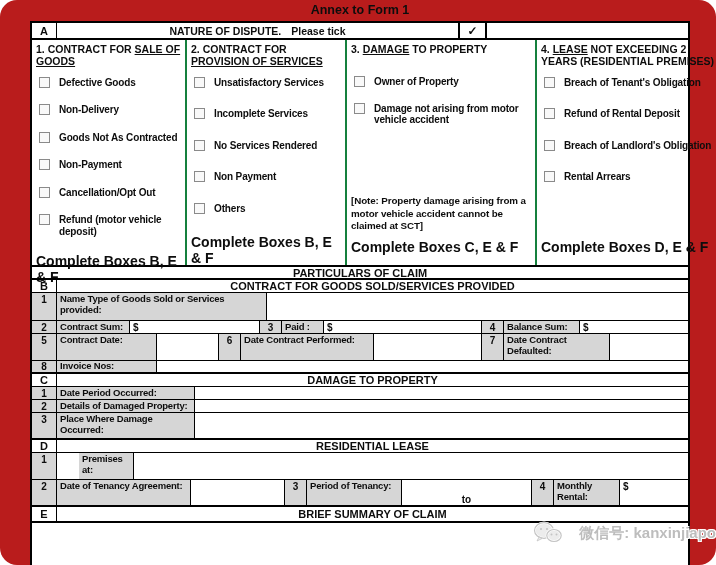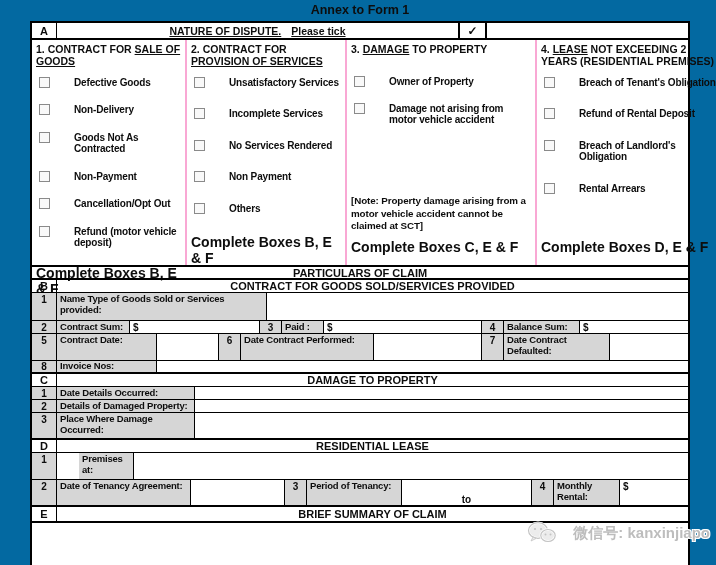--- a/index.html
+++ b/index.html
@@ -1,19 +1,19 @@
 <!DOCTYPE html>
 <html style="--shade: #d6d6d6; --wm: #bdbdbd; --ink: #0d0d0d;"><head>
 <meta charset="utf-8">
 <style>
   :root{ --shade:#d6d6d6; --ink:#0d0d0d; --wm:#bdbdbd; }
   *{margin:0;padding:0;box-sizing:border-box;}
   body{background:#fff;}
-  .page{position:relative;width:716px;height:565px;background:#0369a1;overflow:hidden;
-        font-family:"Liberation Sans",sans-serif;color:var(--ink);}
+  .page{position:relative;width:716px;height:565px;background:#b91c1c;overflow:hidden;
+        font-family:"Liberation Sans",sans-serif;color:var(--ink);border-radius:17px;}
   .doc-title{position:absolute;top:3px;left:30px;width:660px;text-align:center;
              font-size:12.5px;font-weight:bold;}
   .form{position:absolute;left:30px;top:21px;width:660px;height:544px;
         border:2px solid #000;border-bottom:none;display:flex;flex-direction:column;background:#fff;}
   .row{display:flex;width:100%;}
   .rA{height:17px;border-bottom:2px solid #000;}
   .rCols{height:227px;border-bottom:2px solid #000;}
   .rPart{height:13px;border-bottom:2px solid #000;}
   .rHead{height:13px;border-bottom:1px solid #000;}
   .rB1{height:28px;border-bottom:1px solid #000;}
@@ -30,41 +30,41 @@
      overflow:hidden;flex:none;}
   .last{border-right:none!important;flex:1;}
   .letter{width:25px;justify-content:center;font-weight:bold;font-size:11px;
           border-right:1.5px solid #000;padding:0;}
   .num{justify-content:center;background:var(--shade);font-weight:bold;font-size:10px;padding:0;}
   .lbl{background:var(--shade);font-weight:bold;font-size:9.5px;line-height:1.12;letter-spacing:-0.2px;}
   .fill{background:#fff;font-weight:bold;font-size:10px;}
   .headc{flex:1;justify-content:center;font-weight:bold;font-size:11px;border-right:none;}
   .top .c{align-items:flex-start;padding-top:1px;}
   
-  .a-head{width:402px;justify-content:center;font-size:10.5px;gap:10px;text-decoration:underline;}
+  .a-head{width:402px;justify-content:center;font-size:10.5px;gap:10px;}
   .a-head .h1{font-weight:bold;}
   .a-head .h2{font-weight:bold;}
   .tickc{width:28px;justify-content:center;font-weight:bold;font-size:12px;
          border-left:1px solid #000;border-right:2px solid #000;cursor:pointer;}
   
-  .col{border-right:2px solid #f9a8d4;padding:3px 4px 2px 4px;display:flex;flex-direction:column;flex:none;}
+  .col{border-right:2px solid #15803d;padding:3px 4px 2px 4px;display:flex;flex-direction:column;flex:none;}
   .col1{width:155px;} .col2{width:160px;} .col3{width:190px;} .col4{width:185px;border-right:none;}
   .col-title{font-size:10.5px;font-weight:bold;line-height:1.18;margin-bottom:9px;}
   .u{text-decoration:underline;}
-  .cb-item{display:flex;gap:24px;align-items:flex-start;font-size:10px;font-weight:bold;
+  .cb-item{display:flex;gap:9px;align-items:flex-start;font-size:10px;font-weight:bold;
            line-height:1.15;padding-left:3px;letter-spacing:-0.15px;}
   .col1 .cb-item{margin-bottom:16px;}
   .col2 .cb-item{margin-bottom:20px;}
   .col3 .cb-item{margin-bottom:15px;}
   .col4 .cb-item{margin-bottom:20px;}
   .cb-box{width:11px;height:11px;border:1.5px solid #8a8a8a;background:#f9f9f9;flex:none;cursor:pointer;}
   .col-note{font-size:9.8px;font-weight:bold;line-height:1.3;margin-top:54px;letter-spacing:-0.1px;}
   .col-footer{margin-top:auto;font-size:14px;font-weight:bold;padding-bottom:8px;}
   
-  .watermark{position:absolute;right:6px;top:521px;display:flex;align-items:center;gap:16px;
+  .watermark{position:absolute;right:0;top:521px;display:flex;align-items:center;gap:16px;
              color:var(--wm);font-size:15px;font-weight:bold;
              text-shadow:-1px -1px 0 #fff,1px -1px 0 #fff,-1px 1px 0 #fff,1px 1px 0 #fff;}
 </style>
 </head>
 <body>
 
 <div class="page">
   <div class="doc-title">Annex to Form 1</div>
 
   <div class="form">
@@ -232,21 +232,21 @@
       <div class="c fill last"></div>
     </div>
 
     <div class="row rHead">
       <div class="c letter">C</div>
       <div class="c headc">DAMAGE TO PROPERTY</div>
     </div>
 
     <div class="row rC1">
       <div class="c num" style="width:25px;">1</div>
-      <div class="c lbl" style="width:138px;">Date Details Occurred:</div>
+      <div class="c lbl" style="width:138px;">Date Period Occurred:</div>
       <div class="c fill last"></div>
     </div>
     <div class="row rC2">
       <div class="c num" style="width:25px;">2</div>
       <div class="c lbl" style="width:138px;">Details of Damaged Property:</div>
       <div class="c fill last"></div>
     </div>
     <div class="row rC3 top">
       <div class="c num" style="width:25px;">3</div>
       <div class="c lbl" style="width:138px;">Place Where Damage Occurred:</div>

